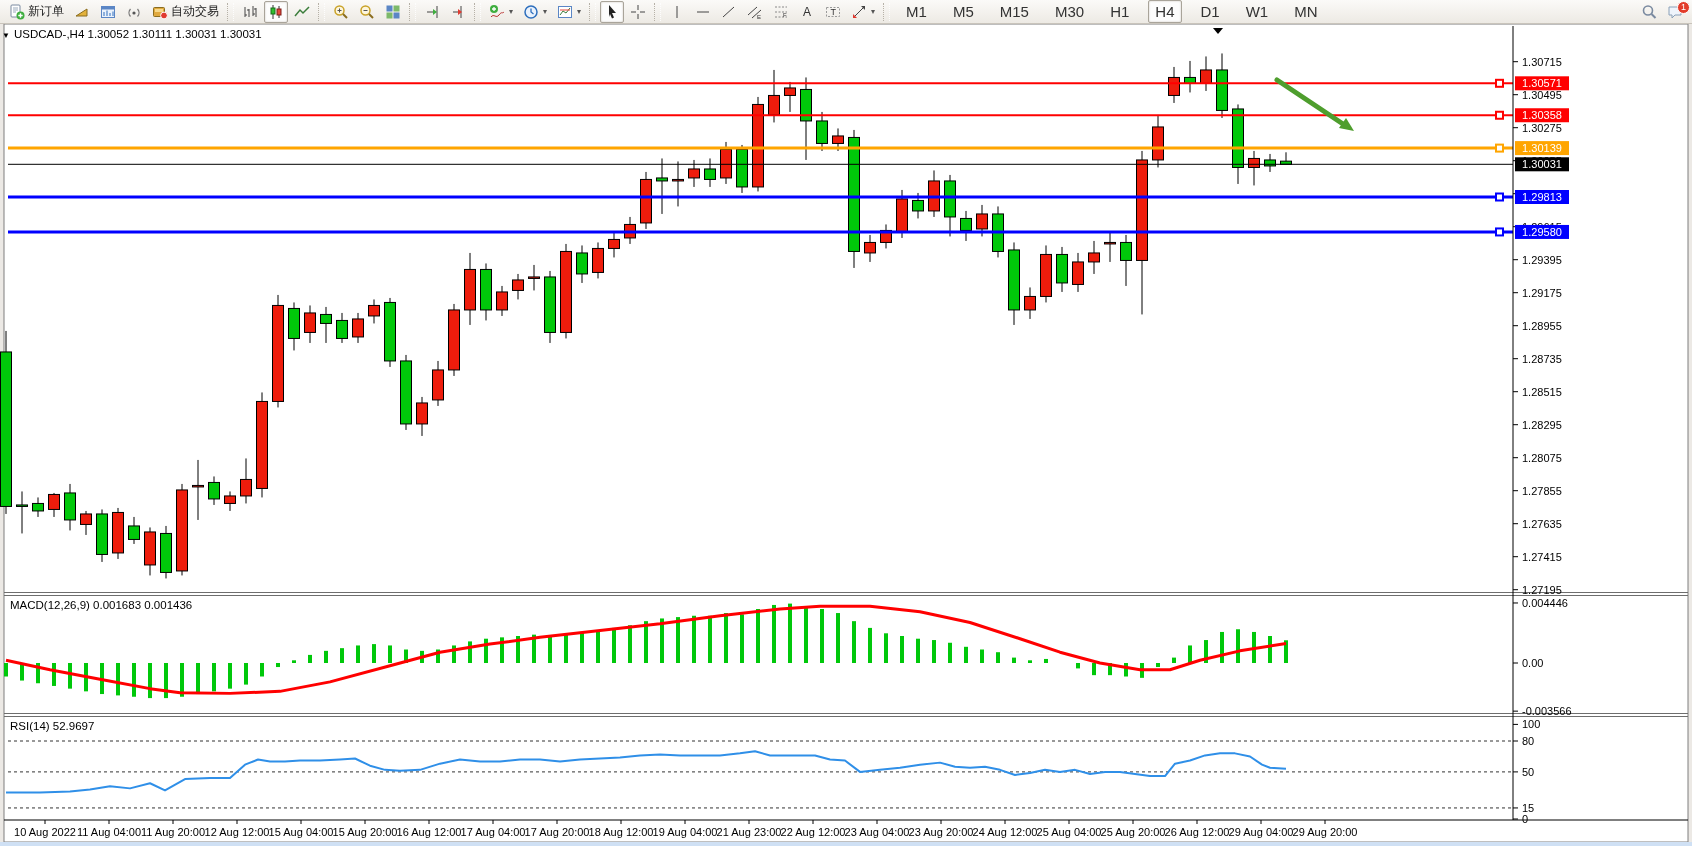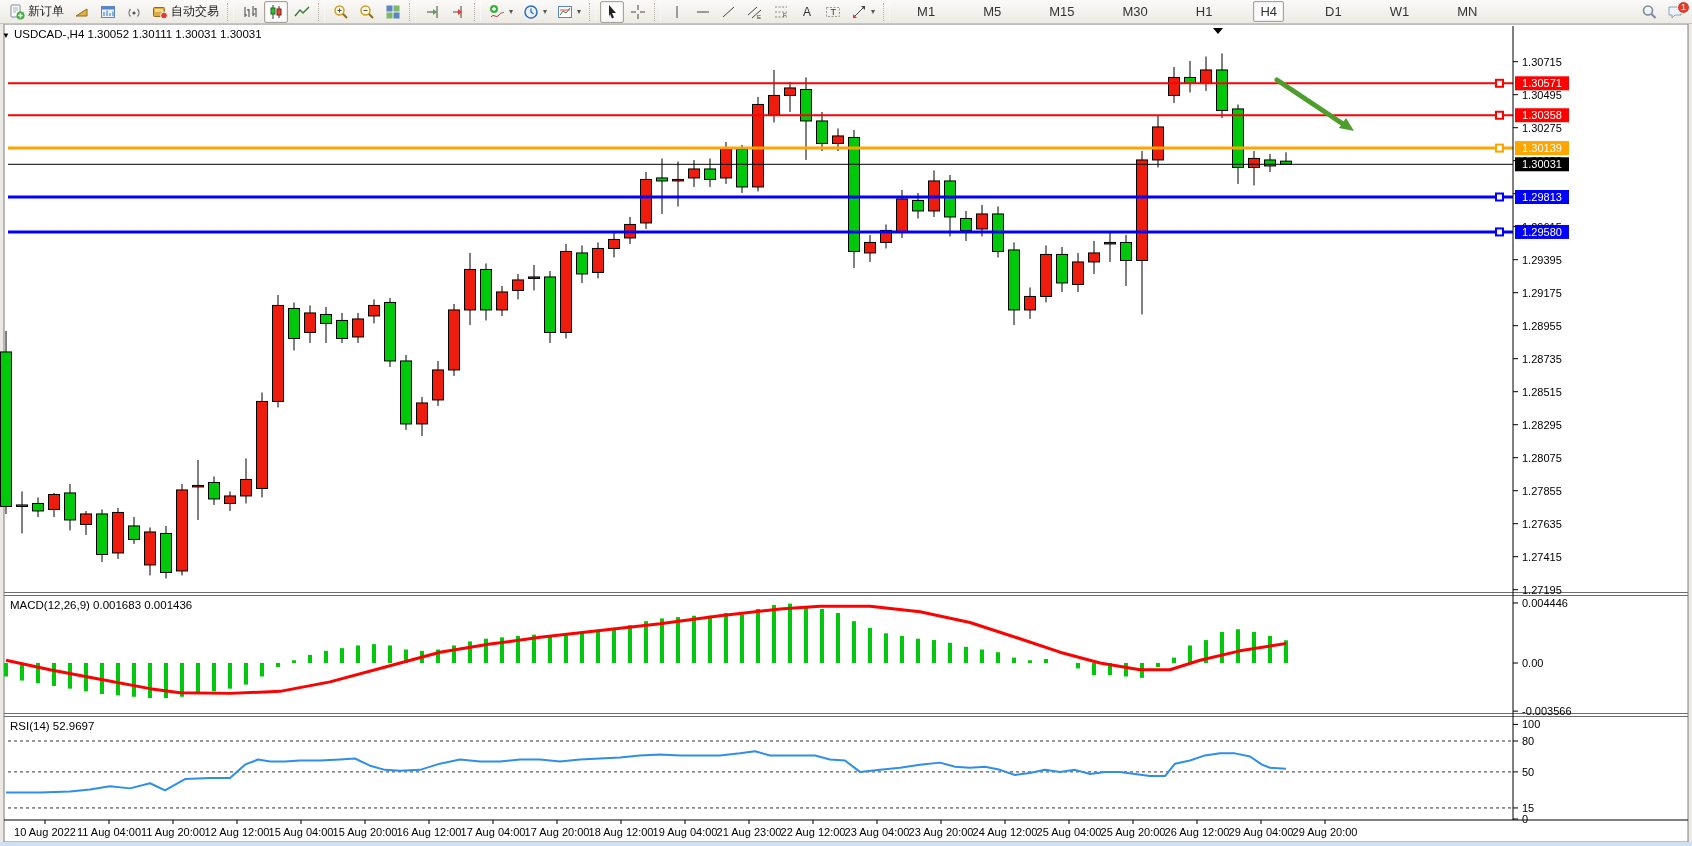--- a/index.html
+++ b/index.html
@@ -10,21 +10,21 @@
            background:linear-gradient(#fbfaf8,#edeae4);border-bottom:1px solid #c9c4bb;
            display:flex;align-items:center;padding-left:4px;box-sizing:border-box;text-align:right;}
   .tbsep{width:5px;height:18px;margin:0 3px;
          border-left:1px dotted #b6b1a7;border-right:1px dotted #fdfdfd;}
   .tbtn{display:flex;align-items:center;gap:3px;height:20px;padding:0 3px;margin:0 1px;
         border:1px solid transparent;border-radius:2px;cursor:default;}
   .tbtn.active{background:#fdfdfd;border-color:#a9a49a;box-shadow:inset 0 0 2px #c8c3b9;}
   .tbtn svg{display:block;}
   .tbtn .lbl{font-size:12px;color:#222;white-space:nowrap;}
   .caret{font-size:8px;color:#555;margin-left:1px;}
-  .tfbtn{font-size:13px;color:#333;padding:2px 6px;margin:0 17px;border:1px solid transparent;border-radius:2px;}
+  .tfbtn{font-size:15px;color:#333;padding:2px 6px;margin:0 6px;border:1px solid transparent;border-radius:2px;}
   .tfbtn.active{background:#fdfdfd;border-color:#a9a49a;box-shadow:inset 0 0 2px #c8c3b9;}
   .tb-right{position:absolute;right:4px;top:0;height:24px;display:flex;align-items:center;}
   .badge{position:absolute;top:-1px;right:-4px;background:#e23c2b;color:#fff;font-size:9px;
          border-radius:7px;padding:0 3px;line-height:11px;border:1px solid #fff;}
   .chatwrap{position:relative;}
   
   .chartwrap{position:absolute;left:0;top:24px;width:1692px;height:822px;background:#ece9e5;}
   svg text{font-family:"Liberation Sans",sans-serif;}
 </style>
 </head>

